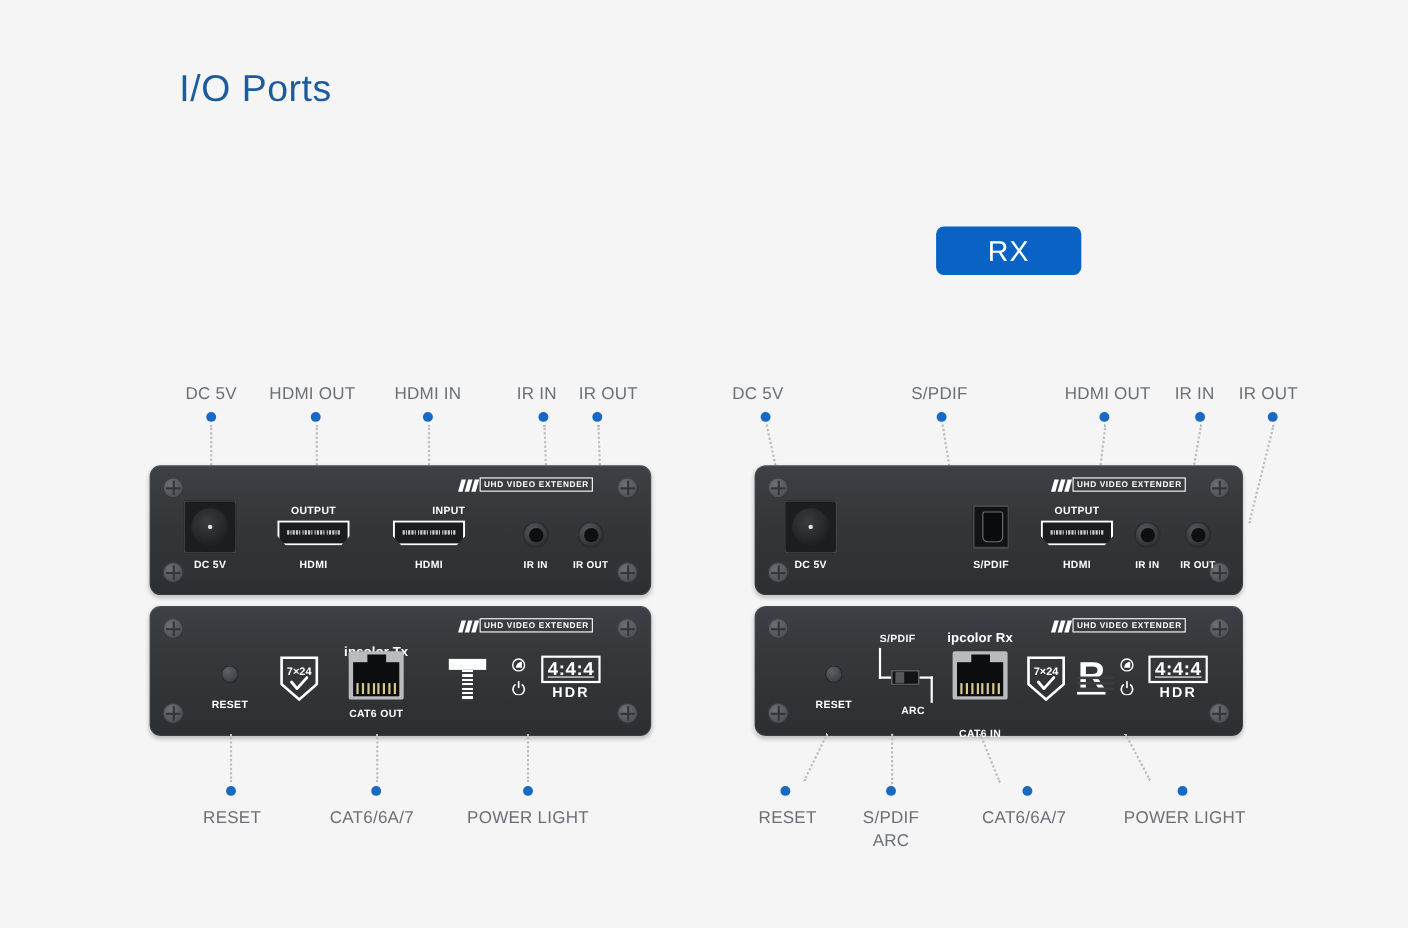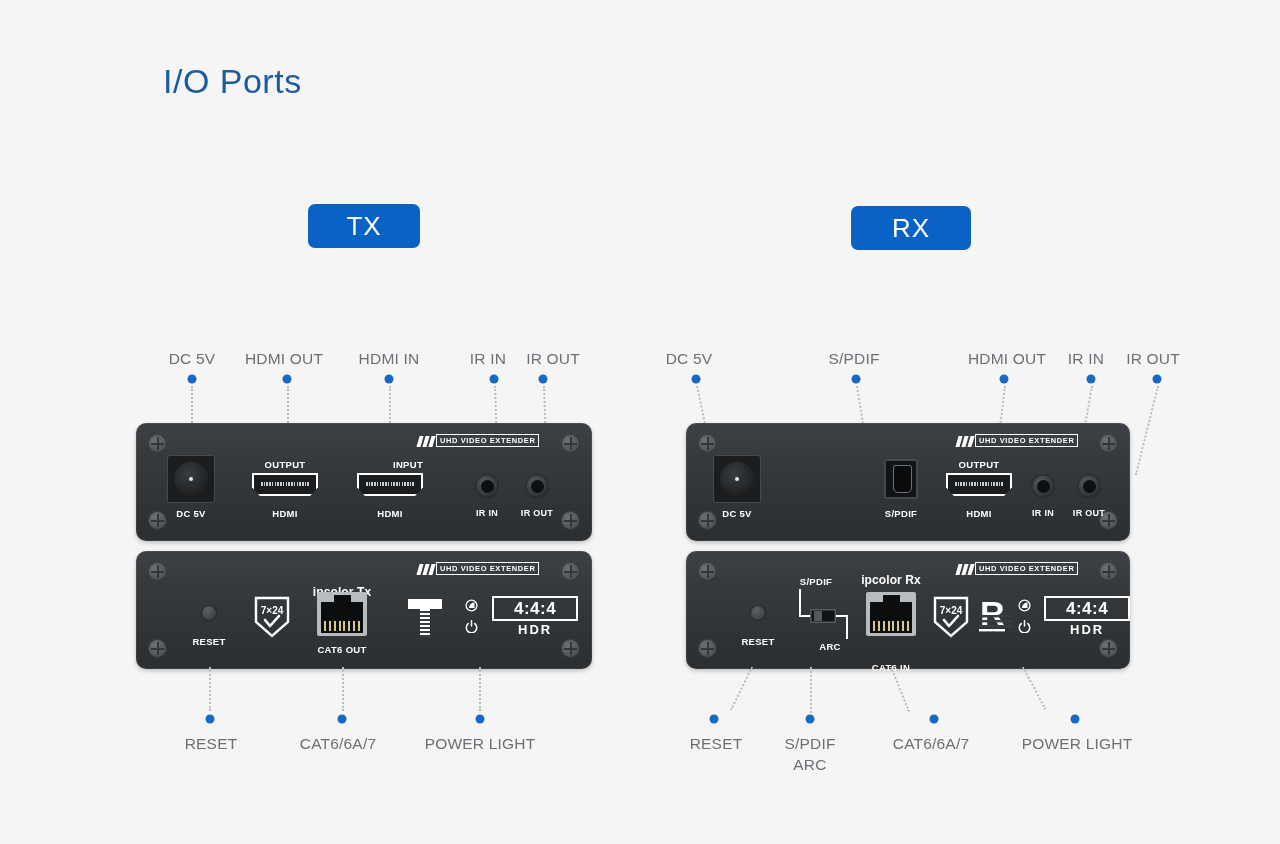--- a/index.html
+++ b/index.html
@@ -36,21 +36,21 @@
     color: #ffffff;
     border-radius: 7px;
     font-size: 26px;
     font-weight: 400;
     display: flex;
     align-items: center;
     justify-content: center;
     letter-spacing: 1px;
   }
   .chip-tx { left: 308px; top: 204px; width: 112px; height: 44px; }
-  .chip-rx { left: 851px; top: 206px; width: 120px; height: 44px; }
+  .chip-rx { left: 851px; top: 206px; width: 132px; height: 44px; }
 
   
   .callout {
     position: absolute;
     font-size: 15.5px;
     font-weight: 400;
     color: #6b6f76;
     white-space: nowrap;
     letter-spacing: 0.2px;
     line-height: 21px;
@@ -260,22 +260,23 @@
 
   
   .hdrbox { position: absolute; text-align: center; }
   .hdrbox .num {
     border: 2px solid #ffffff;
     color: #ffffff;
     font-size: 17px;
     font-weight: 700;
     letter-spacing: 0.5px;
     line-height: 19px;
-    padding: 1px 20px;
+    padding: 1px 4px;
     font-family: "Liberation Sans", sans-serif;
+    text-decoration: underline;
   }
   .hdrbox .hdr {
     color: #ffffff;
     font-size: 13px;
     font-weight: 700;
     letter-spacing: 2px;
     margin-top: 1px;
   }
 
   
@@ -283,21 +284,20 @@
   .arcsw i { position:absolute; left:4px; top:2px; width:8px; height:10px; background:#55585b; }
   .brk { position:absolute; background:#ffffff; }
 </style>
 </head>
 <body>
 
 <div class="page">
 
   <div class="page-title">I/O Ports</div>
 
-  <div class="chip chip-tx">TX</div>
   <div class="chip chip-rx">RX</div>
 
   <div class="callout c" style="left:192px; top:348px;">DC 5V</div>
   <div class="callout c" style="left:284px; top:348px;">HDMI OUT</div>
   <div class="callout c" style="left:389px; top:348px;">HDMI IN</div>
   <div class="callout c" style="left:488px; top:348px;">IR IN</div>
   <div class="callout c" style="left:553px; top:348px;">IR OUT</div>
 
   <div class="dot" style="left:192px; top:379px;"></div>
   <div class="dot" style="left:287px; top:379px;"></div>

